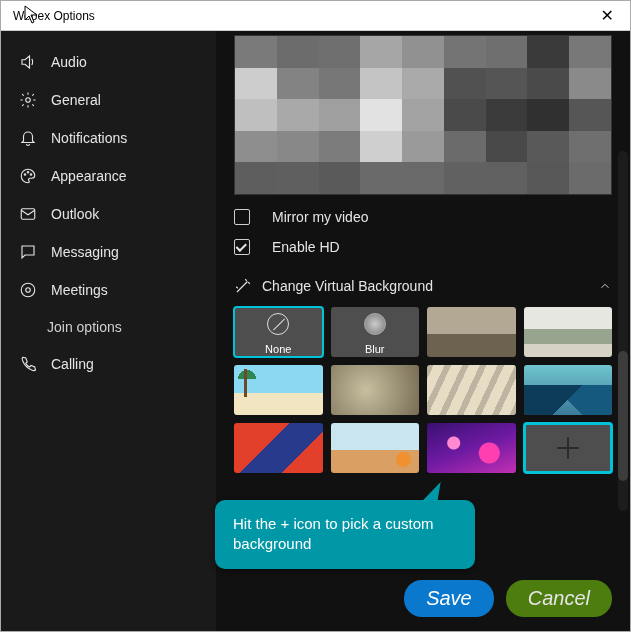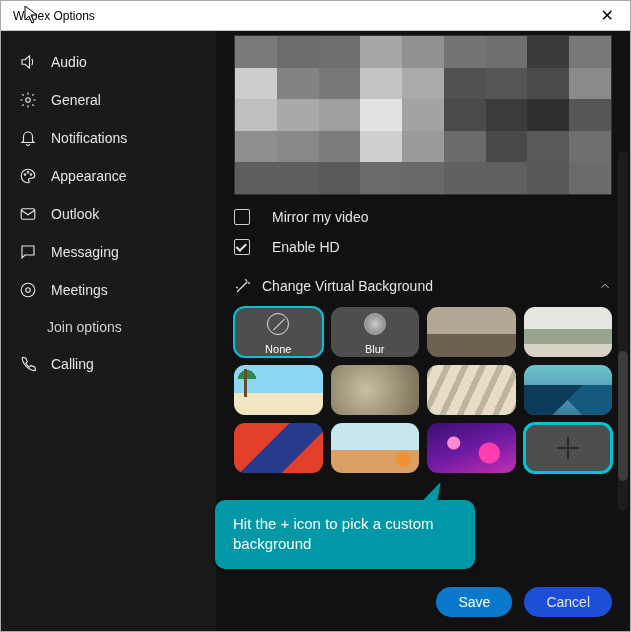--- a/index.html
+++ b/index.html
@@ -113,21 +113,21 @@
   .section-head svg { stroke:#e5e5e5; fill:none; stroke-width:1.5;}
   .chev { width:14px; height:14px;}
   .bg-grid {
     display:grid;
     grid-template-columns: repeat(4, 1fr);
     gap: 8px;
     margin-top: 4px;
   }
   .bg-tile {
     height: 50px;
-    border-radius: 11px;
+    border-radius: 3px;
     position:relative;
     overflow:hidden;
     cursor:pointer;
     background:#4e4e4e;
   }
   .bg-tile.selected { outline:2px solid #00c3d9; outline-offset:-1px;}
   .bg-tile.add { outline:3px solid #00c3d9; outline-offset:-2px; display:flex; align-items:center; justify-content:center;}
   .bg-tile .caption {
     position:absolute; left:0; right:0; bottom:2px; text-align:center;
     color:#fff; font-size:11px;
@@ -199,26 +199,27 @@
   }
 
   .footer {
     position:absolute;
     right:18px; bottom:14px;
     display:flex; gap:12px;
   }
   .btn {
     padding:7px 22px;
     border-radius:18px;
-    font-size:14px;
+    font-size:20px;
     cursor:pointer;
     border:none;
+    font-style:italic;
   }
   .btn.primary { background:#0a78cc; color:#fff;}
-  .btn.secondary { background:#1d4ed8; color:#e5e5e5;}
+  .btn.secondary { background:#4d7c0f; color:#e5e5e5;}
 
   .vscroll {
     position:absolute; right:2px; top:120px; width:10px; height:360px;
     background:#1c1c1c; border-radius:5px;
   }
   .vscroll .thumb {
     position:absolute; left:0; right:0; top:200px; height:130px;
     background:#3c3c3c; border-radius:5px;
   }
   .cursor-svg { position:absolute; left:24px; top:5px; z-index:50;}

